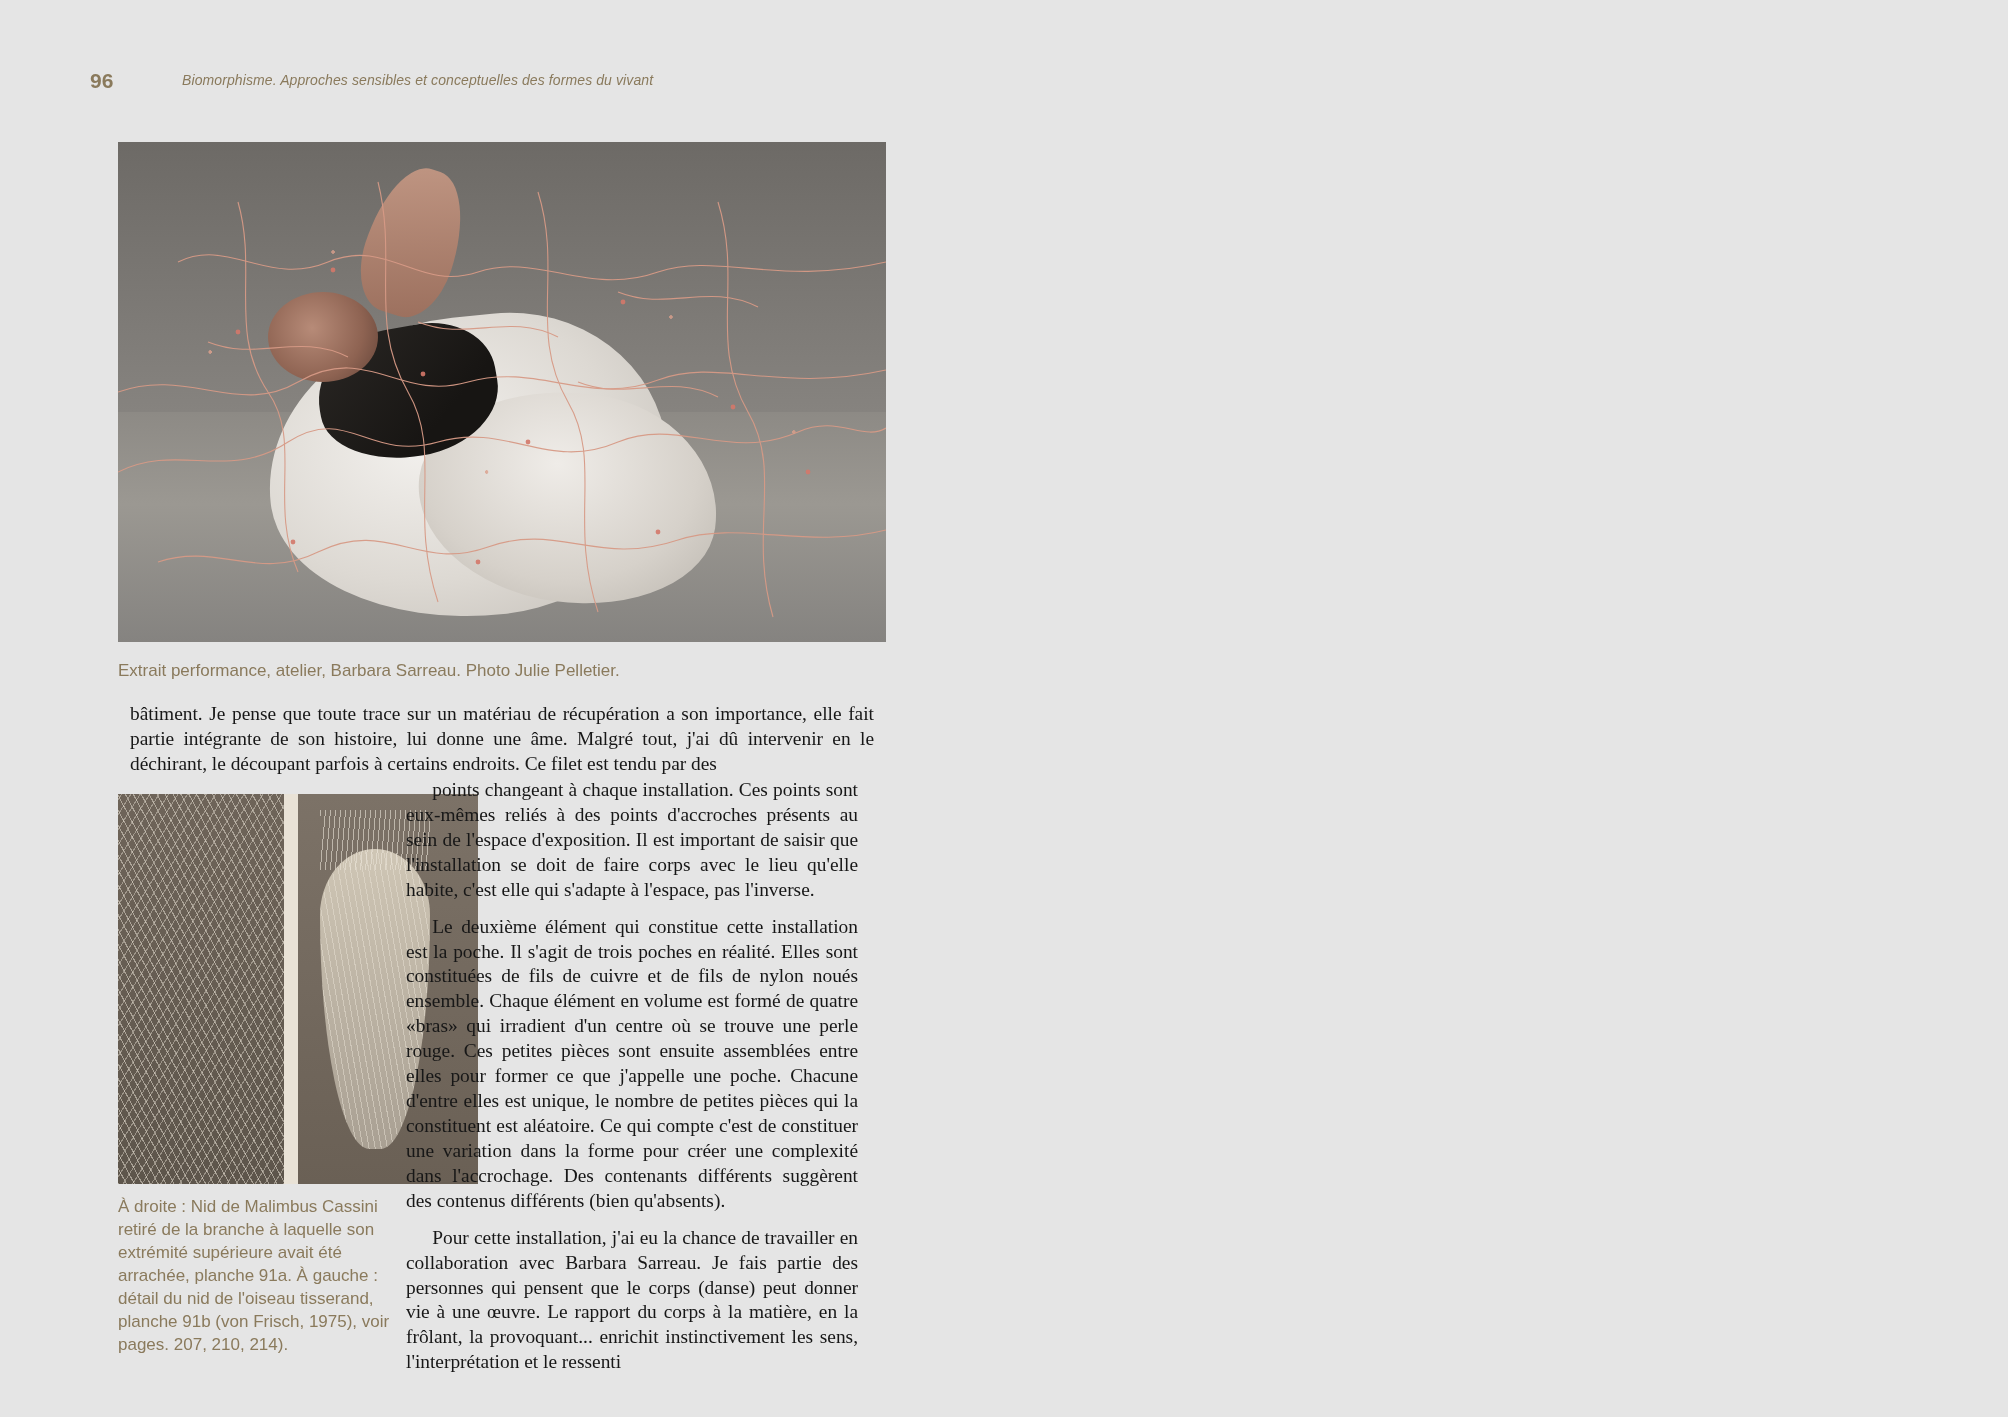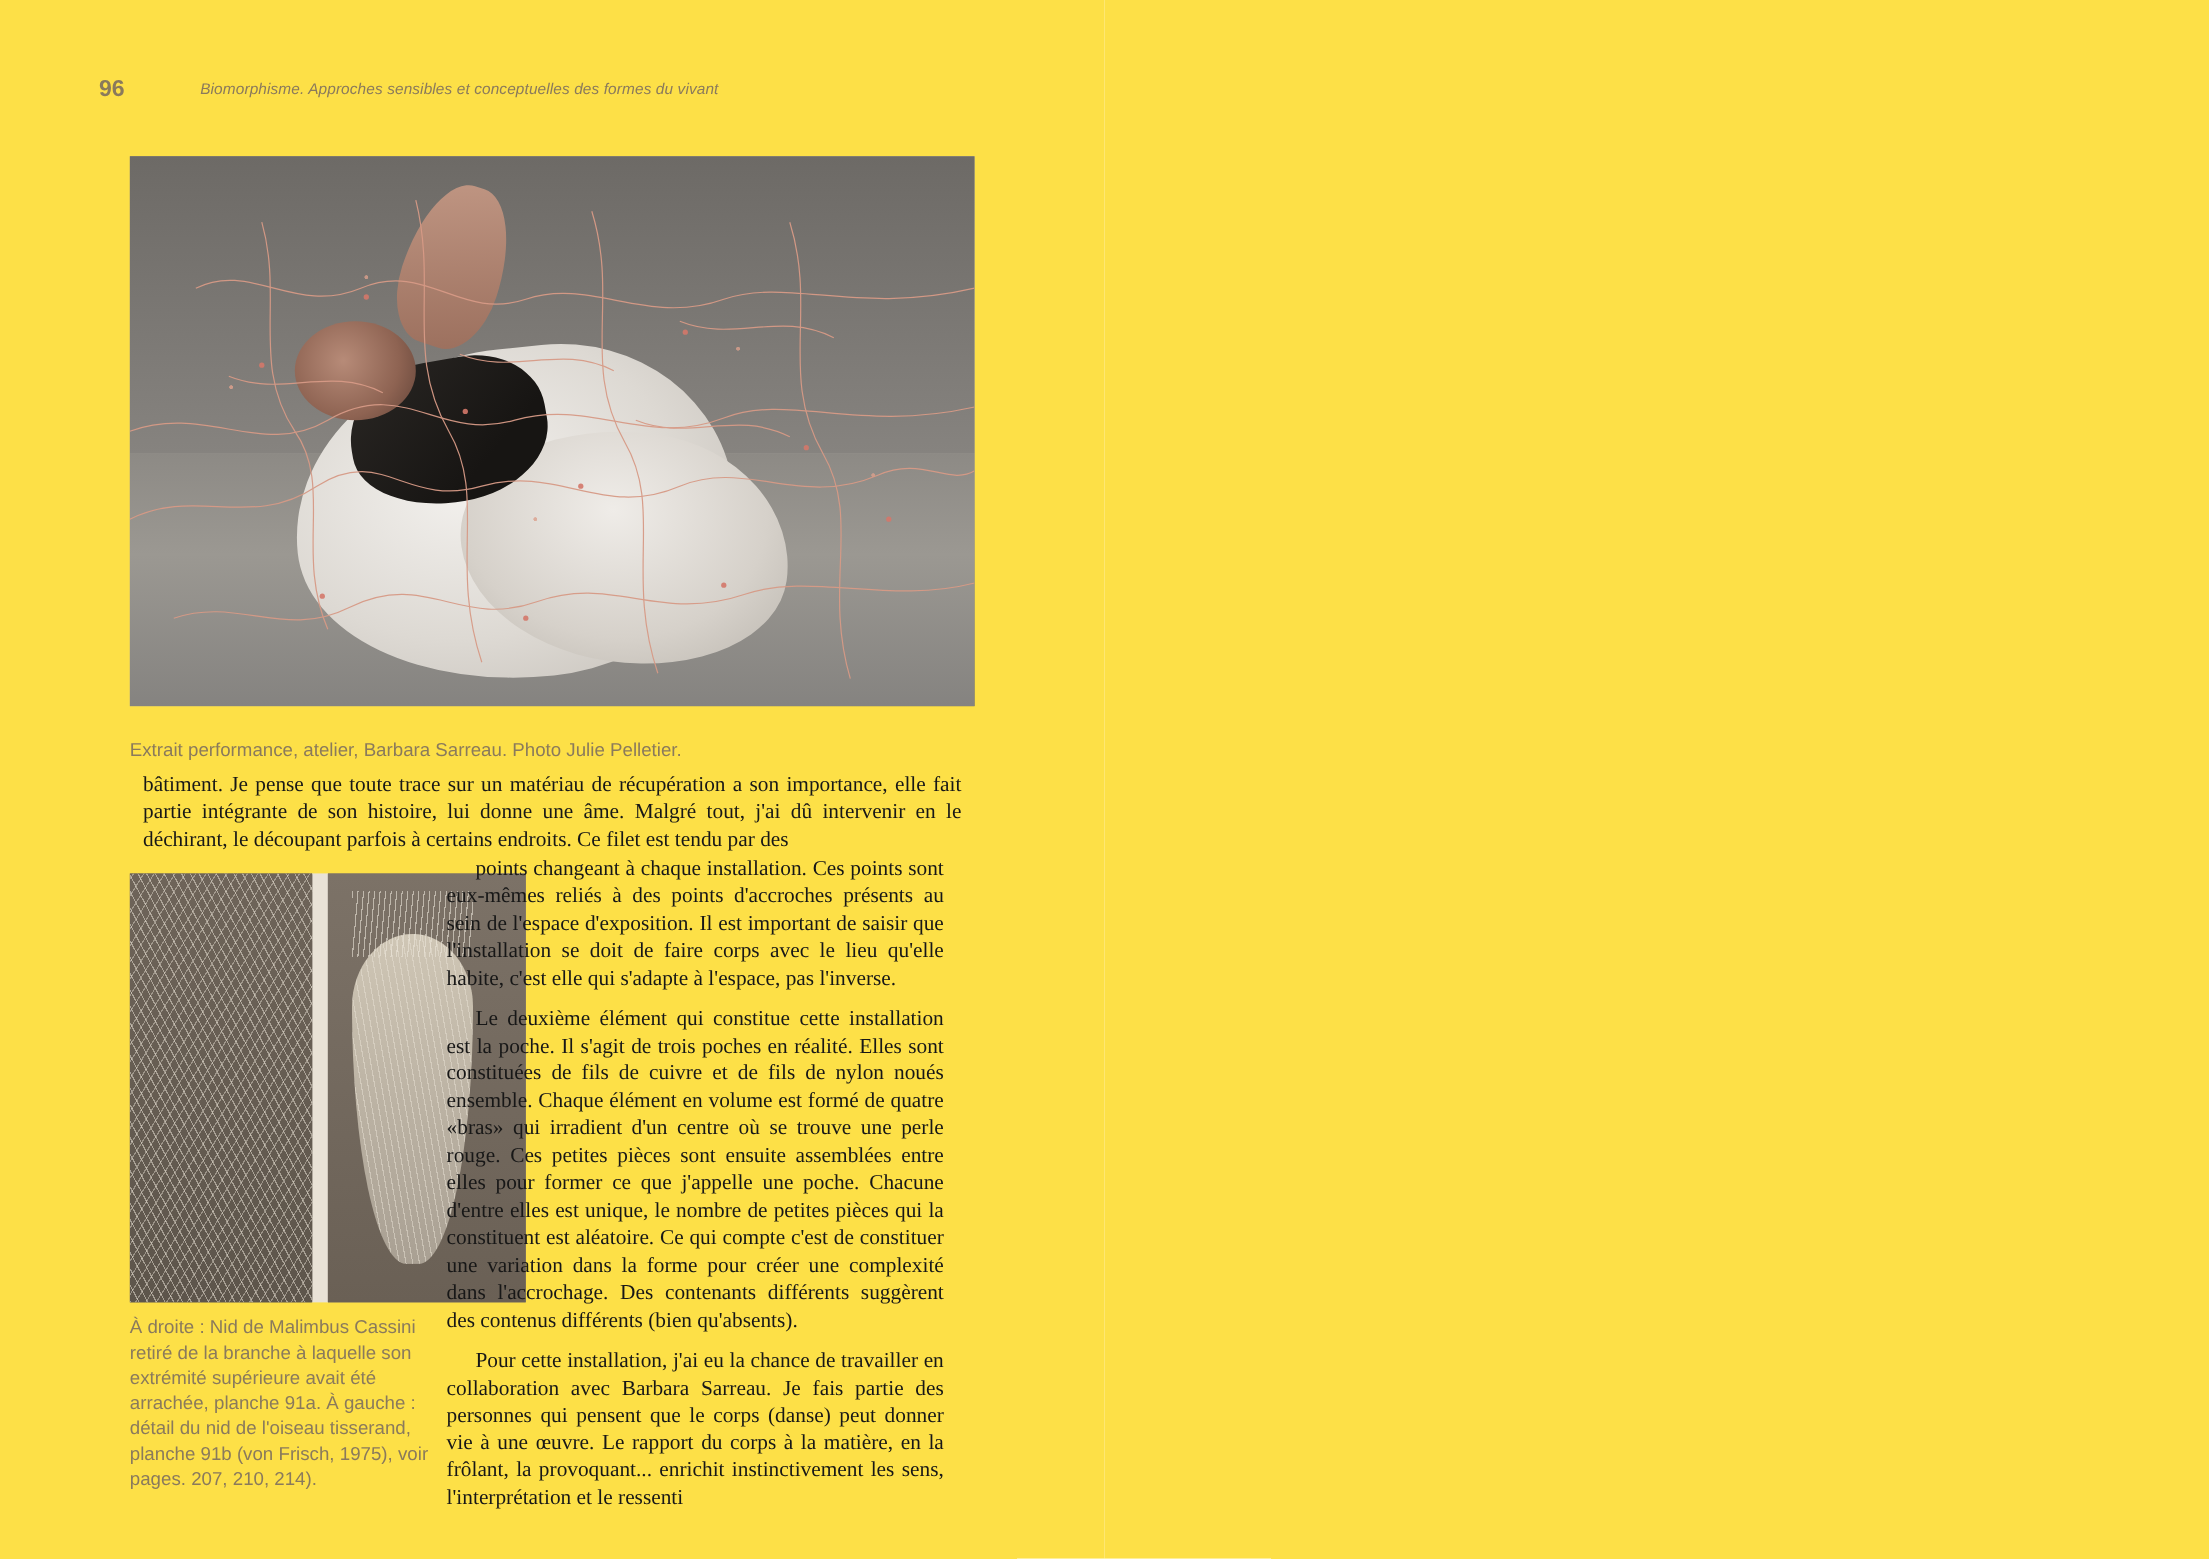--- a/index.html
+++ b/index.html
@@ -17,21 +17,21 @@
   .spread {
     position: relative;
     width: 2008px;
     height: 1417px;
     background: #ffffff;
   }
   .page {
     position: absolute;
     top: 0;
     height: 1417px;
-    background: #fde047;
+    background: #e5e5e5;
   }
   .page-left  { left: 0;    width: 1004px; }
   .page-right { left: 1004px; width: 1004px; }
 
   
   .runhead {
     position: absolute;
     top: 72px;
     font-family: "Liberation Sans", sans-serif;
     font-size: 14px;
@@ -158,21 +158,21 @@
   .col p.noindent { text-indent: 0; }
   #left-full {
     left: 118px; top: 690px; width: 768px;
   }
   #left-narrow {
     left: 394px; top: 766px; width: 476px;
   }
   #left-caption-nid {
     left: 118px; top: 1196px; width: 290px;
   }
-  .cap-hero-left  { left: 118px; top: 660px; width: 768px; margin-top: 11px; }
+  .cap-hero-left  { left: 118px; top: 660px; width: 768px; }
 </style>
 </head>
 <body>
 
 <div class="spread">
 
   <div class="page page-left">
 
     <div class="folio folio-left">96</div>
     <div class="runhead italic title-left">Biomorphisme. Approches sensibles et conceptuelles des formes du vivant</div>

